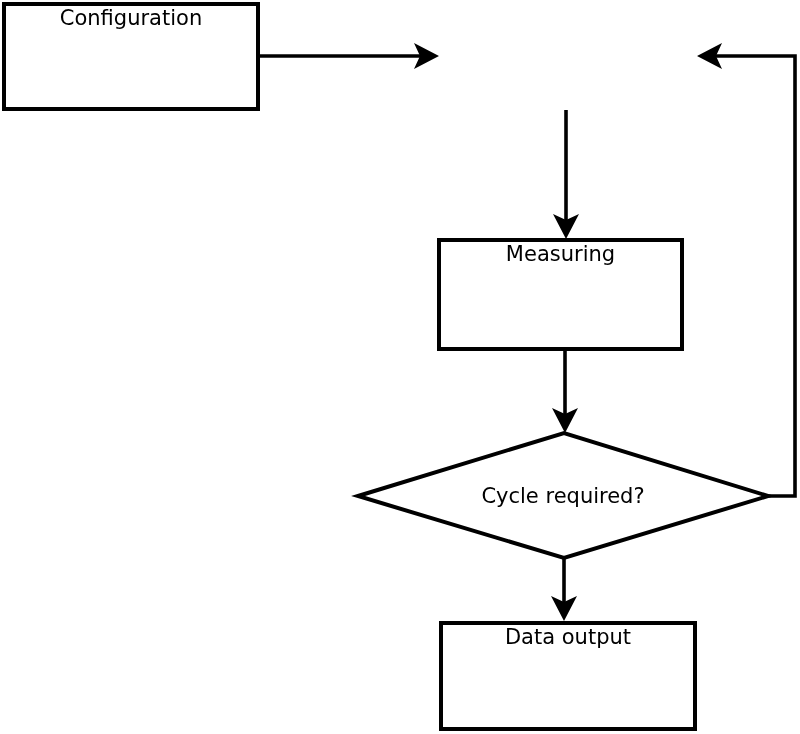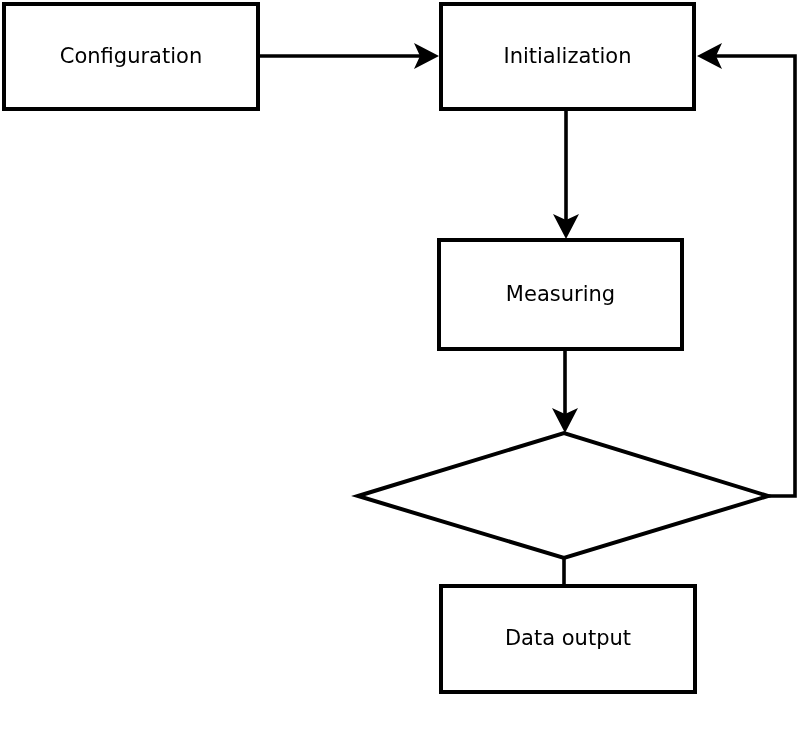--- a/index.html
+++ b/index.html
@@ -22,30 +22,29 @@
     top: 0;
     width: 800px;
     height: 734px;
   }
   .node {
     position: absolute;
     box-sizing: border-box;
     border: 4px solid #000000;
     background: #ffffff;
     display: flex;
-    align-items: center;
     justify-content: center;
     font-size: 21px;
     line-height: 1.2;
     white-space: nowrap;
   }
   .node-configuration { left: 2px;   top: 2px;   width: 258px; height: 109px; }
   .node-initialization{ left: 439px; top: 2px;   width: 257px; height: 109px; }
   .node-measuring     { left: 437px; top: 238px; width: 247px; height: 113px; }
-  .node-data-output   { left: 439px; top: 584px; width: 258px; height: 110px; }
+  .node-data-output   { left: 439px; top: 621px; width: 258px; height: 110px; }
   .diamond-label {
     position: absolute;
     left: 563px;
     top: 496px;
     transform: translate(-50%, -50%);
     font-size: 21px;
     white-space: nowrap;
   }
 </style>
 </head>
@@ -71,26 +70,24 @@
       <polygon points="565,433 552,408 565,414 578,408"></polygon>
       <polygon points="564,621 551,596 564,602 577,596"></polygon>
       <polygon points="697,56 722,43 716,56 722,69"></polygon>
     </g>
   </svg>
 
   <div class="node node-configuration">
     <span>Configuration</span>
   </div>
 
-  <div class="node node-initialization">
-    <span>Initialization</span>
-  </div>
 
   <div class="node node-measuring">
     <span>Measuring</span>
   </div>
 
+  <div class="diamond-label">Cycle required?</div>
 
   <div class="node node-data-output">
     <span>Data output</span>
   </div>
 
 </div>
 
 </body></html>

